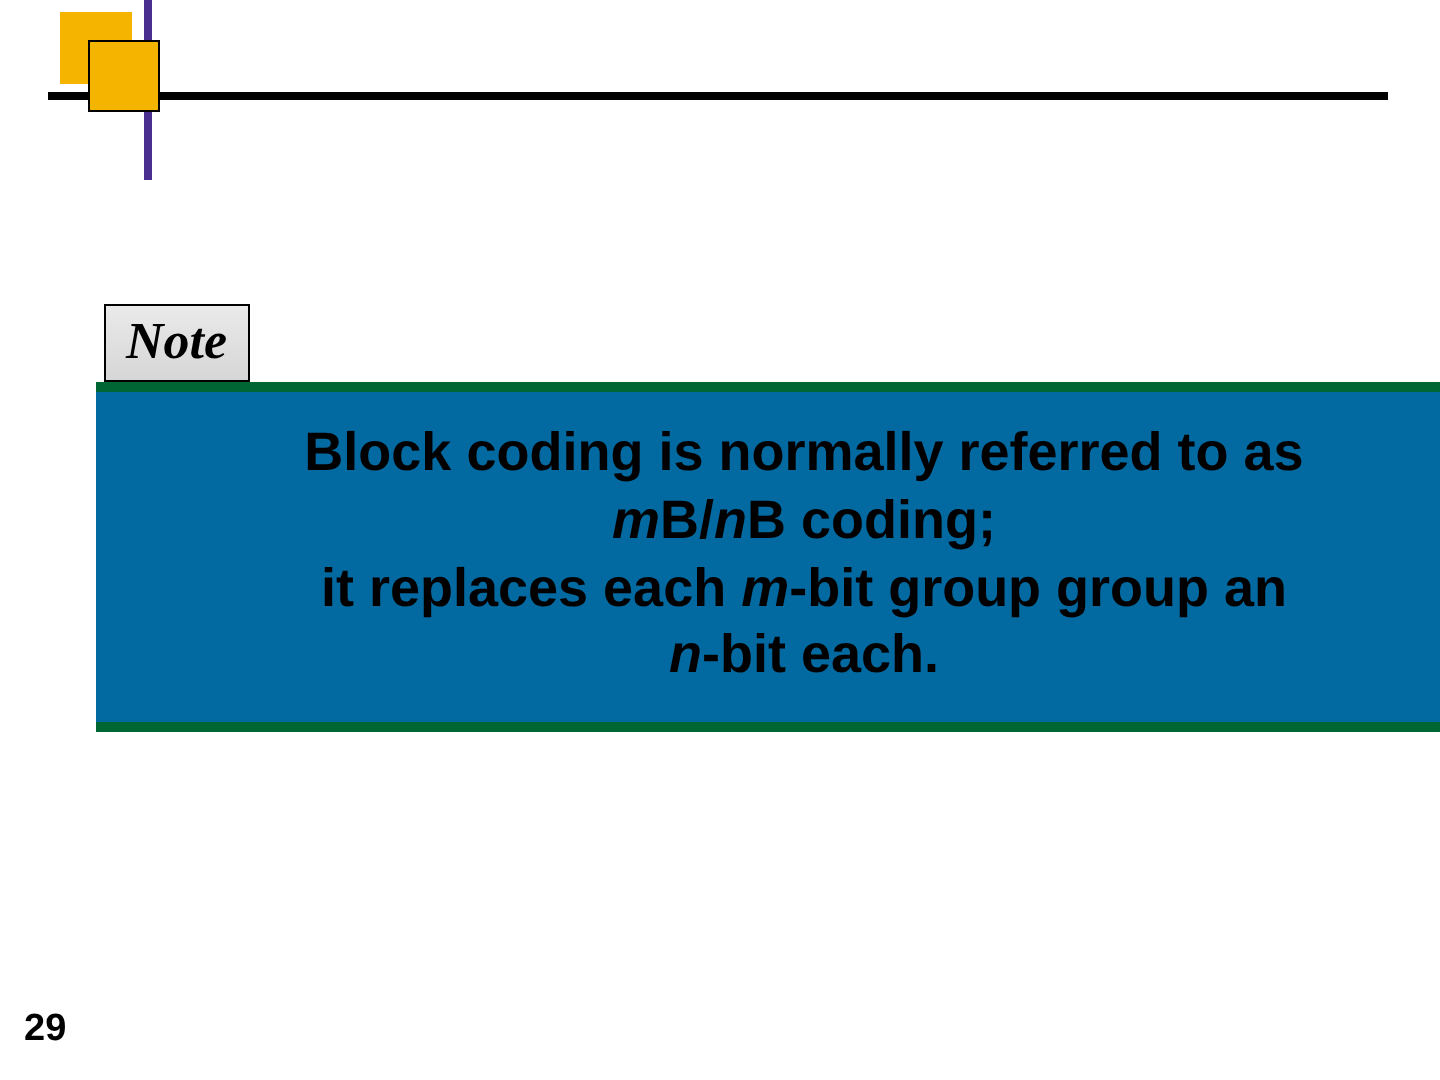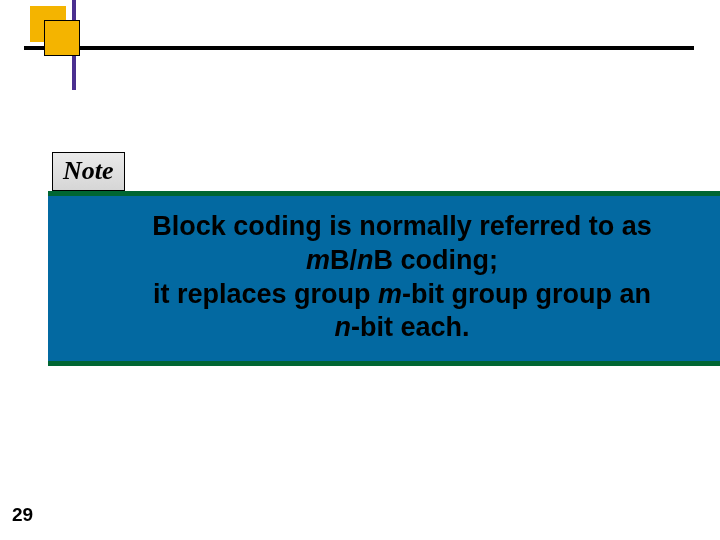--- a/index.html
+++ b/index.html
@@ -112,20 +112,20 @@
   <div class="hdr-vline"></div>
   <div class="hdr-sq-outer"></div>
   <div class="hdr-sq-inner"></div>
 
   <div class="note-box">Note</div>
 
   <div class="callout">
     <p>
       <span>Block coding is normally referred to as</span><br>
       <em>m</em><span>B/</span><em>n</em><span>B coding;</span><br>
-      <span>it replaces group </span><em>m</em><span>-bit group group an</span><br>
+      <span>it replaces each </span><em>m</em><span>-bit group group an</span><br>
       <em>n</em><span>-bit each.</span>
     </p>
   </div>
 
   <div class="page-num">29</div>
 
 </div>
 
 </body></html>

